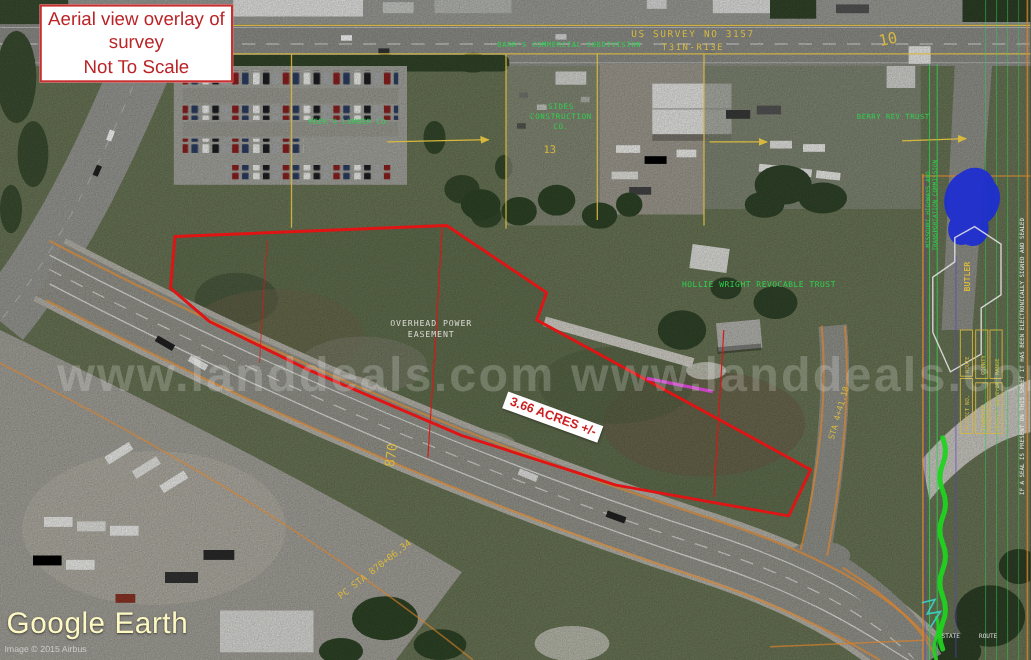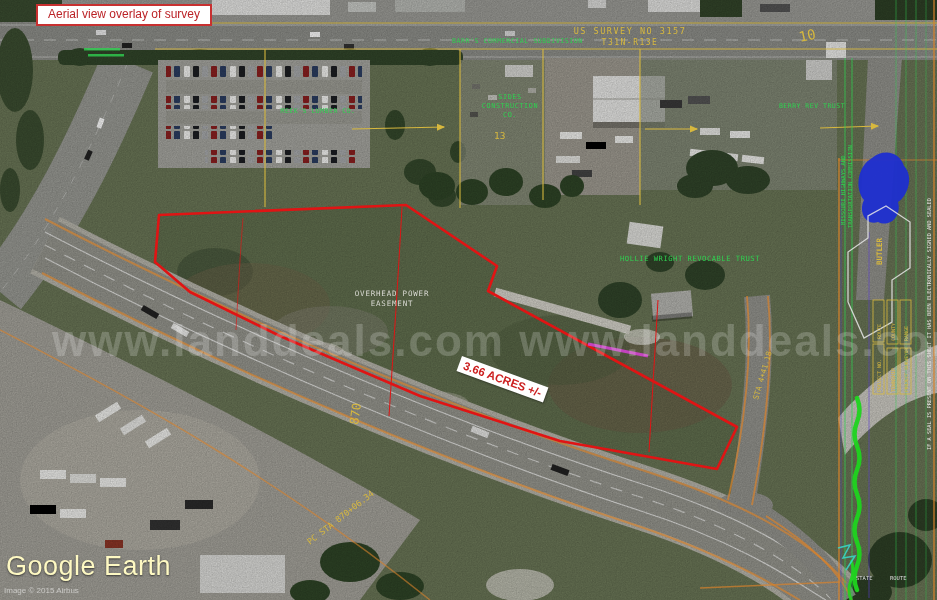--- a/index.html
+++ b/index.html
@@ -20,21 +20,21 @@
   .ytx{fill:var(--survey_yellow);}
   .gtx{fill:var(--survey_green);}
   .wtx{fill:#d9d9d2;}
   .yln{stroke:var(--survey_yellow);fill:none;}
   .gln{stroke:var(--survey_green);fill:none;}
   .oln{stroke:var(--row_orange);fill:none;}
   .rln{stroke:var(--boundary);fill:none;}
   .title-box{
     position:absolute;left:36px;top:4px;width:172px;
     background:#ffffff;border:2px solid #c83030;
-    color:var(--label_red);font-size:12px;line-height:1.25;text-align:center;
+    color:var(--label_red);font-size:17px;line-height:1.25;text-align:center;
     padding:1px 0 2px 0;font-weight:500;
   }
   .acreage{
     position:absolute;left:462px;top:356px;background:#ffffff;
     color:#cc1f1f;font-size:11.5px;font-weight:bold;padding:2px 5px;
     transform:rotate(20deg);transform-origin:left top;white-space:nowrap;
     box-shadow:1px 1px 2px rgba(0,0,0,.35);
   }
   .watermark{
     position:absolute;left:52px;top:316px;white-space:nowrap;
@@ -350,20 +350,21 @@
     <text class="ytx" x="908" y="392" font-size="4.6" transform="rotate(-90 908 392)">PROJECT SURVEYOR</text>
     <text x="856" y="580" font-size="5.5" fill="#dddddd">STATE</text>
     <text x="890" y="580" font-size="5.5" fill="#dddddd">ROUTE</text>
   </g>
 </svg>
 
 <div class="watermark">www.landdeals.com www.landdeals.com</div>
 
 <div class="title-box">
   <div>Aerial view overlay of survey</div>
+  <div>Not To Scale</div>
 </div>
 
 <div class="acreage">3.66 ACRES +/-</div>
 
 <div class="ge-logo">Google Earth</div>
 <div class="ge-credit">Image © 2015 Airbus</div>
 
 </div>
 
 </body></html>

